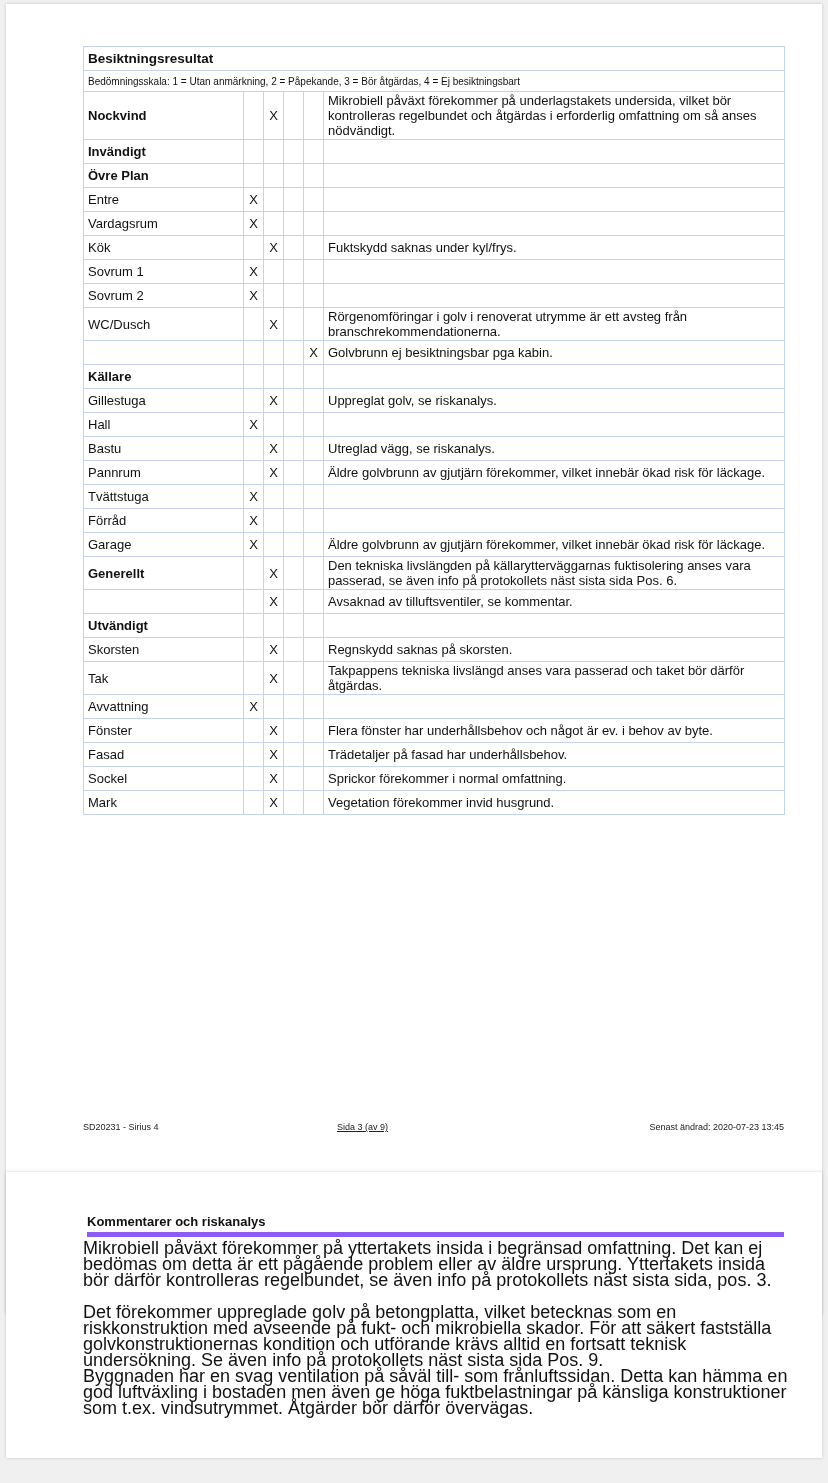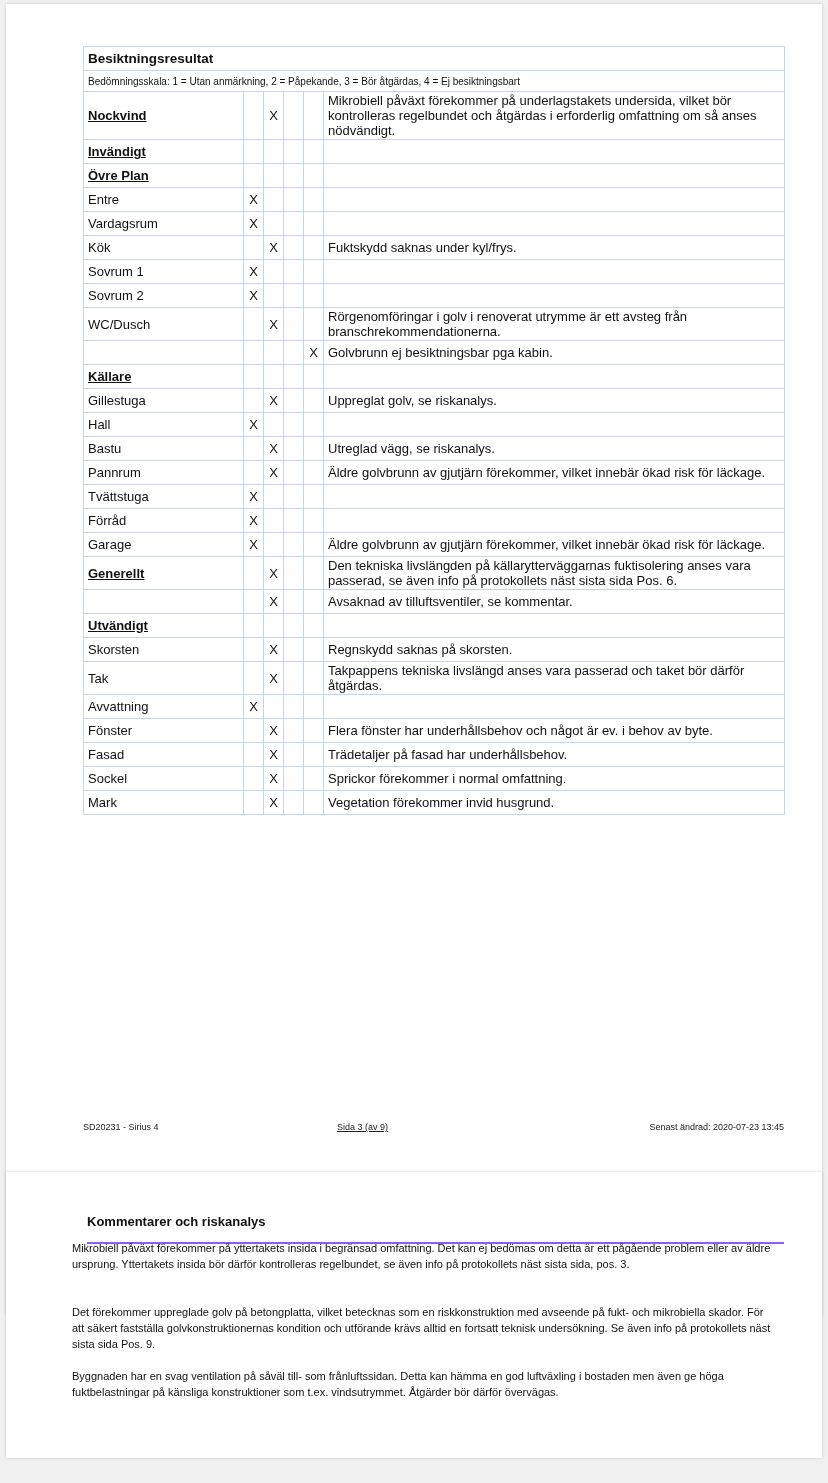--- a/index.html
+++ b/index.html
@@ -28,36 +28,36 @@
     font-size:13px; line-height:15px;
     padding:1px 4px;
     vertical-align:middle;
     height:21px;
   }
   table.res td.c { text-align:center; padding:1px 0; }
   tr.title td { font-weight:bold; font-size:13.5px; height:21px; }
   tr.scale td { font-size:10px; height:18px; }
   tr.hdr td { font-weight:bold; font-size:10px; height:18px; }
   tr.hdr td.c { font-size:10px; }
-  .bold { font-weight:bold;text-decoration:underline; }
+  .bold { font-weight:bold; }
   td.xcell { font-size:12px; }
 
   .footer { position:absolute; top:1118px; font-size:9px; color:#222; }
   .f-left { left:77px; }
   .f-mid { left:331px;text-decoration:underline; }
   .f-right { right:38px; }
 
   .sec-title {
     position:absolute; left:81px; top:42px; width:697px;
     font-weight:bold; font-size:13px;
-    border-bottom:2px solid #8b5cf6; padding-bottom:13px;
+    border-bottom:5px solid #8b5cf6; padding-bottom:3px;
   }
   .para {
-    position:absolute; left:66px; width:705px;
-    font-size:11px; line-height:16px; margin:0;
+    position:absolute; left:77px; width:705px;
+    font-size:18px; line-height:16px; margin:0;
   }
 </style>
 </head>
 <body>
 
 <div class="page page1">
   <table class="res">
     <colgroup>
       <col style="width:160px">
         <col style="width:20px">

